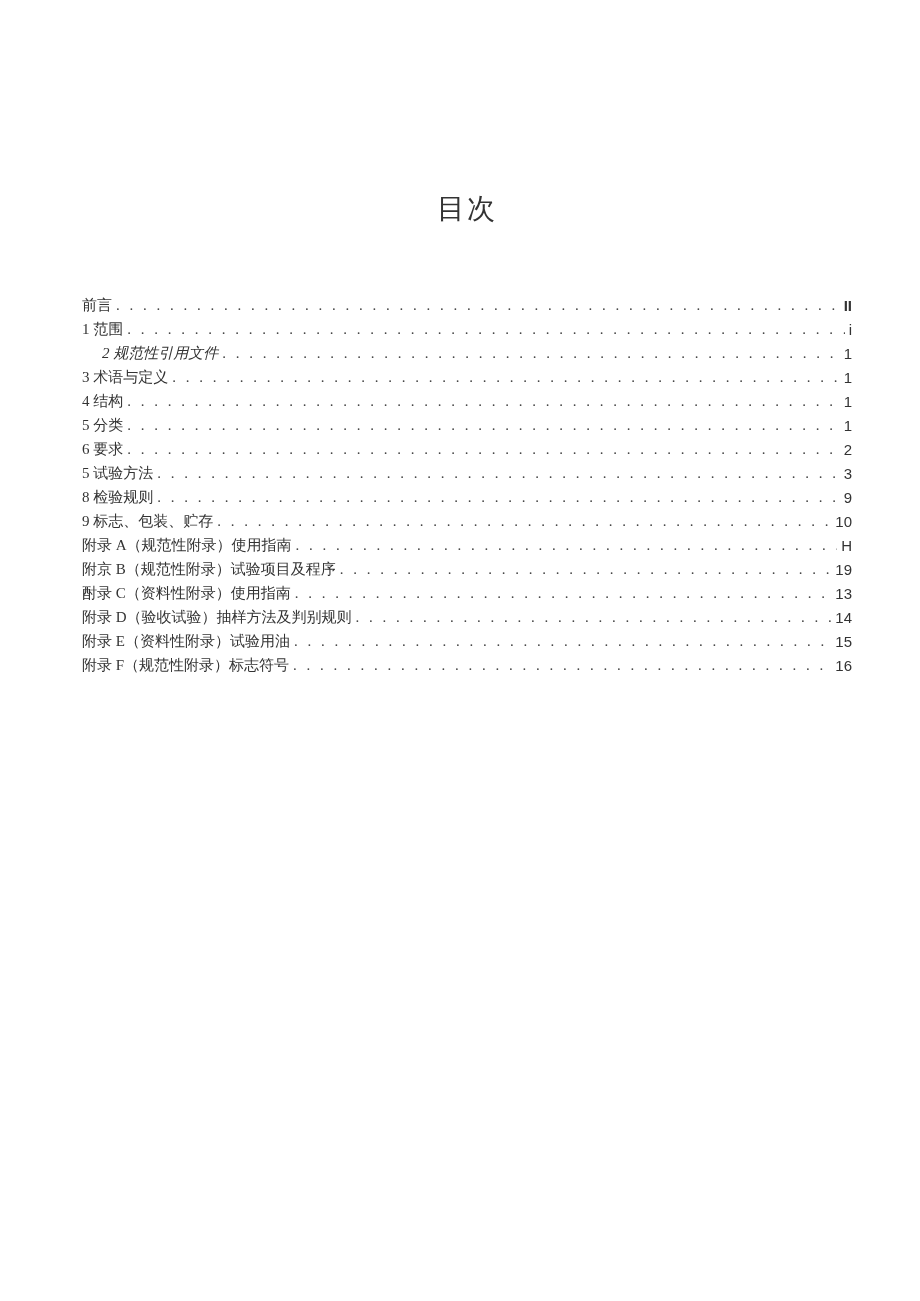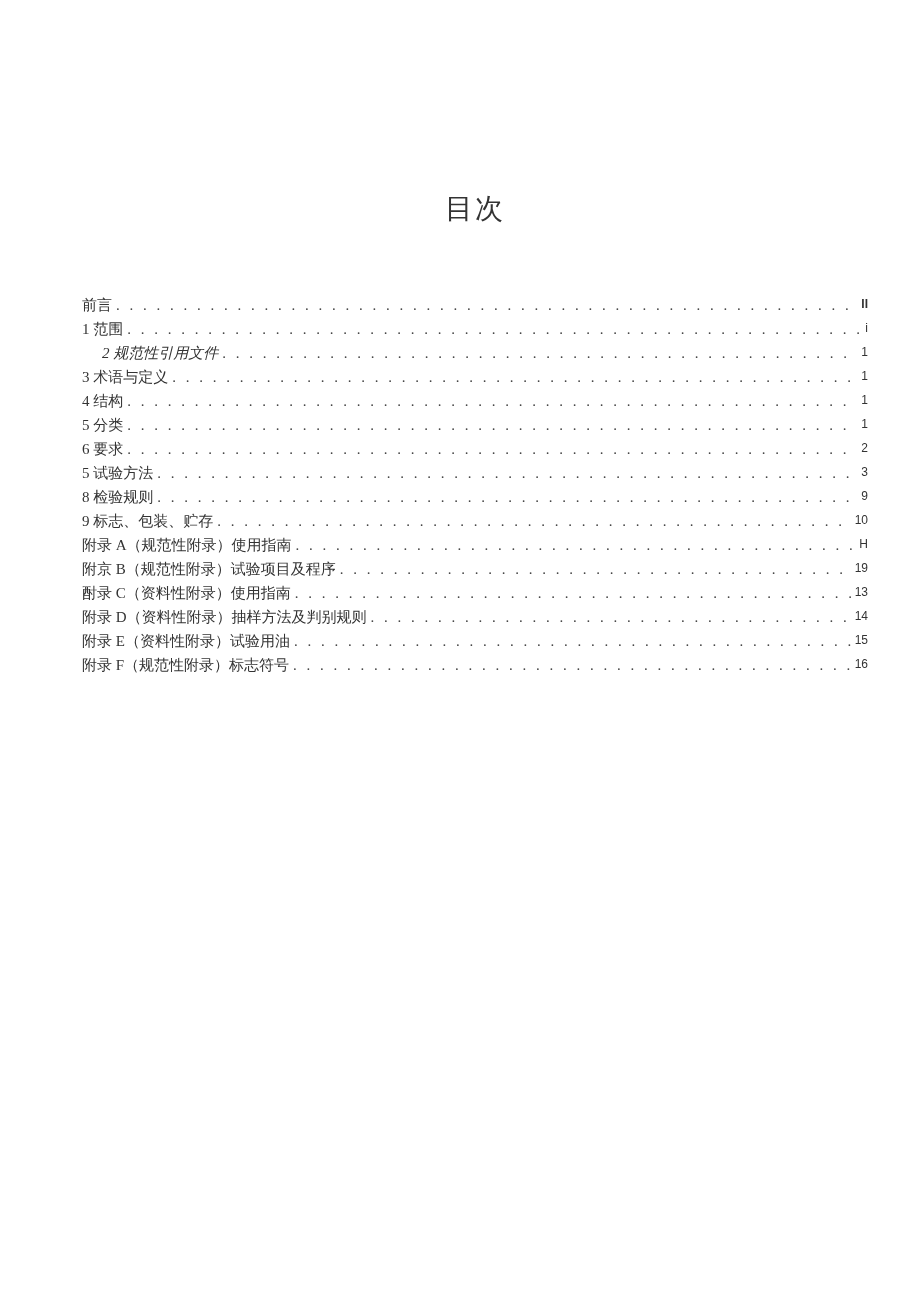--- a/index.html
+++ b/index.html
@@ -6,21 +6,21 @@
     margin: 0;
     padding: 0;
     background: #fff;
     font-family: "SimSun", "宋体", serif;
     color: #333;
   }
   .page {
     width: 920px;
     height: 1047px;
     box-sizing: border-box;
-    padding: 190px 52px 0 82px;
+    padding: 190px 68px 0 82px;
   }
   .title {
     text-align: center;
     font-size: 28px;
     letter-spacing: 2px;
     margin: 0 0 70px 0;
     font-weight: normal;
   }
   .toc {
     font-size: 15px;
@@ -38,21 +38,21 @@
   .toc-dots {
     flex: 1 1 auto;
     overflow: hidden;
     letter-spacing: 3px;
     color: #444;
     margin: 0 4px;
   }
   .toc-page {
     flex: 0 0 auto;
     font-family: Arial, sans-serif;
-    font-size: 12px;
+    font-size: 15px;
   }
   .latin {
     font-family: Arial, sans-serif;
   }
   .italic {
     font-style: italic;
     margin-left: 20px;
   }
 </style>
 </head>
@@ -120,21 +120,21 @@
         <span class="toc-label">附京 B（规范性附录）试验项目及程序</span>
         <span class="toc-dots">. . . . . . . . . . . . . . . . . . . . . . . . . . . . . . . . . . . . . . . . . . . . . . . . . . . . . . . . . . . . . . . . . . . . . . . . . . . . . . . . . . . . . . . . . . . . . . . . . . . . . . . . . . . . . . . . . . . . . . . . . . . . . . . . . . . . . . . . . . . . . . . . . . . . . . . . . . . . . . . . . . . . . . . . . . . . . . . . . . . . . . . . . . . . . . . . . . . . . . . . </span>
         <span class="toc-page latin">19</span>
       </div>
       <div class="toc-row">
         <span class="toc-label">酎录 C（资料性附录）使用指南</span>
         <span class="toc-dots">. . . . . . . . . . . . . . . . . . . . . . . . . . . . . . . . . . . . . . . . . . . . . . . . . . . . . . . . . . . . . . . . . . . . . . . . . . . . . . . . . . . . . . . . . . . . . . . . . . . . . . . . . . . . . . . . . . . . . . . . . . . . . . . . . . . . . . . . . . . . . . . . . . . . . . . . . . . . . . . . . . . . . . . . . . . . . . . . . . . . . . . . . . . . . . . . . . . . . . . . </span>
         <span class="toc-page latin">13</span>
       </div>
       <div class="toc-row">
-        <span class="toc-label">附录 D（资料性附录）抽样方法及判别规则</span>
+        <span class="toc-label">附录 D（验收试验）抽样方法及判别规则</span>
         <span class="toc-dots">. . . . . . . . . . . . . . . . . . . . . . . . . . . . . . . . . . . . . . . . . . . . . . . . . . . . . . . . . . . . . . . . . . . . . . . . . . . . . . . . . . . . . . . . . . . . . . . . . . . . . . . . . . . . . . . . . . . . . . . . . . . . . . . . . . . . . . . . . . . . . . . . . . . . . . . . . . . . . . . . . . . . . . . . . . . . . . . . . . . . . . . . . . . . . . . . . . . . . . . . </span>
         <span class="toc-page latin">14</span>
       </div>
       <div class="toc-row">
         <span class="toc-label">附录 E（资料性附录）试验用油</span>
         <span class="toc-dots">. . . . . . . . . . . . . . . . . . . . . . . . . . . . . . . . . . . . . . . . . . . . . . . . . . . . . . . . . . . . . . . . . . . . . . . . . . . . . . . . . . . . . . . . . . . . . . . . . . . . . . . . . . . . . . . . . . . . . . . . . . . . . . . . . . . . . . . . . . . . . . . . . . . . . . . . . . . . . . . . . . . . . . . . . . . . . . . . . . . . . . . . . . . . . . . . . . . . . . . . </span>
         <span class="toc-page latin">15</span>
       </div>
       <div class="toc-row">
         <span class="toc-label">附录 F（规范性附录）标志符号</span>

